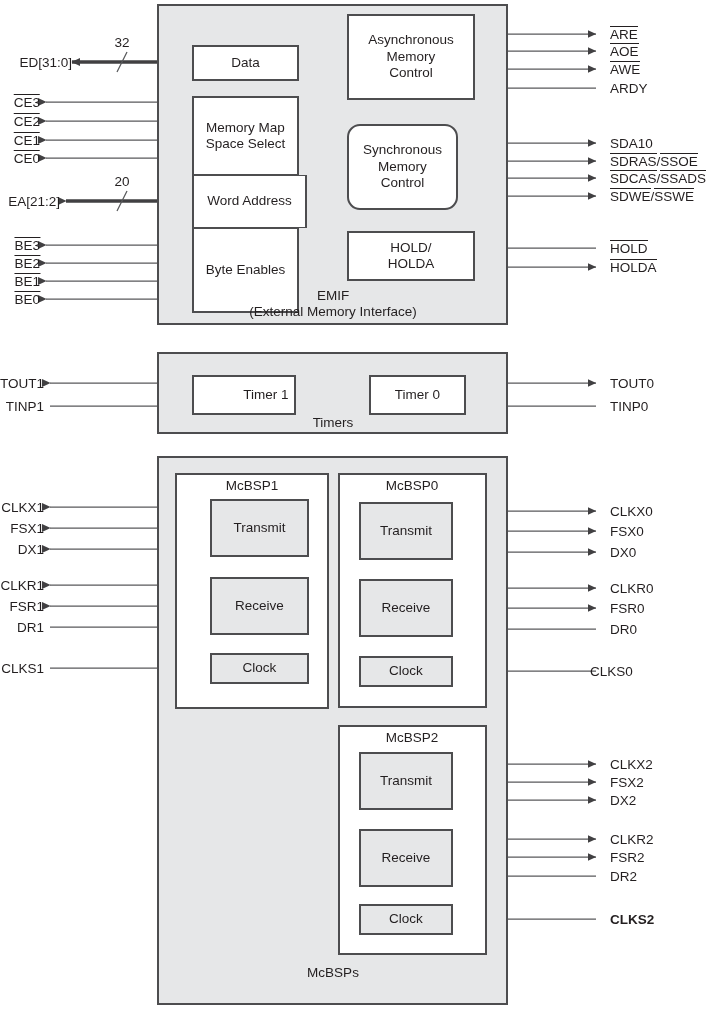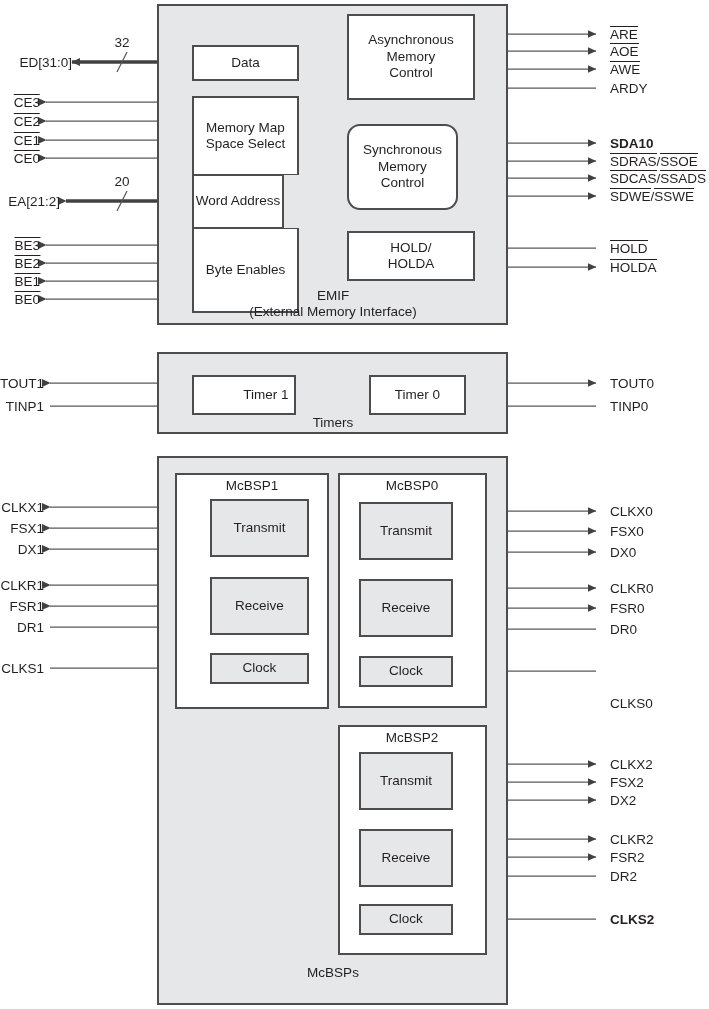--- a/index.html
+++ b/index.html
@@ -221,21 +221,21 @@
   <div class="box" style="left:192px;top:45px;width:107px;height:36px;">
     <span>Data</span>
   </div>
 
   <div class="box" style="left:192px;top:96px;width:107px;height:79px;border-bottom-width:1.3px;">
     <span>
       <span>Memory Map</span><br>
       <span>Space Select</span>
     </span>
   </div>
-  <div class="box" style="left:192px;top:175px;width:92px;height:53px;border-top-width:1.3px;border-bottom-width:1.3px;">
+  <div class="box" style="left:192px;top:175px;width:115px;height:53px;border-top-width:1.3px;border-bottom-width:1.3px;">
     <span>Word Address</span>
   </div>
   <div class="box" style="left:192px;top:228px;width:107px;height:85px;border-top-width:1.3px;">
     <span>Byte Enables</span>
   </div>
 
   <div class="box" style="left:347px;top:14px;width:128px;height:86px;">
     <span>
       <span>Asynchronous</span><br>
       <span>Memory</span><br>
@@ -289,21 +289,21 @@
 
   <div class="lbl" style="left:610px;top:27px;">
     <span class="ovb">ARE</span></div>
   <div class="lbl" style="left:610px;top:44px;">
     <span class="ovb">AOE</span></div>
   <div class="lbl" style="left:610px;top:62px;">
     <span class="ovb">AWE</span></div>
   <div class="lbl" style="left:610px;top:81px;">
     <span>ARDY</span></div>
 
-  <div class="lbl" style="left:610px;top:136px;font-weight:bold;">
+  <div class="lbl" style="left:610px;top:136px;">
     <span>SDA10</span></div>
   <div class="lbl" style="left:610px;top:154px;">
     <span class="ovb">SDRAS</span><span>/</span><span class="ovb">SSOE</span></div>
   <div class="lbl" style="left:610px;top:171px;">
     <span class="ovb">SDCAS</span><span>/</span><span class="ovb">SSADS</span></div>
   <div class="lbl" style="left:610px;top:189px;">
     <span class="ovb">SDWE</span><span>/</span><span class="ovb">SSWE</span></div>
 
   <div class="lbl" style="left:610px;top:241px;">
     <span class="ovb">HOLD</span></div>
@@ -380,21 +380,21 @@
   <div class="lbl" style="left:610px;top:524px;">
     <span>FSX0</span></div>
   <div class="lbl" style="left:610px;top:545px;">
     <span>DX0</span></div>
   <div class="lbl" style="left:610px;top:581px;">
     <span>CLKR0</span></div>
   <div class="lbl" style="left:610px;top:601px;">
     <span>FSR0</span></div>
   <div class="lbl" style="left:610px;top:622px;">
     <span>DR0</span></div>
-  <div class="lbl" style="left:610px;top:664px;margin-top:32px;">
+  <div class="lbl" style="left:590px;top:664px;">
     <span>CLKS0</span></div>
 
   <div class="subpanel" style="left:338px;top:725px;width:149px;height:230px;"></div>
   <div class="lbl c" style="left:412px;top:730px;">
     <span>McBSP2</span></div>
   <div class="box shaded" style="left:359px;top:752px;width:94px;height:58px;">
     <span>Transmit</span>
   </div>
   <div class="box shaded" style="left:359px;top:829px;width:94px;height:58px;">
     <span>Receive</span>

